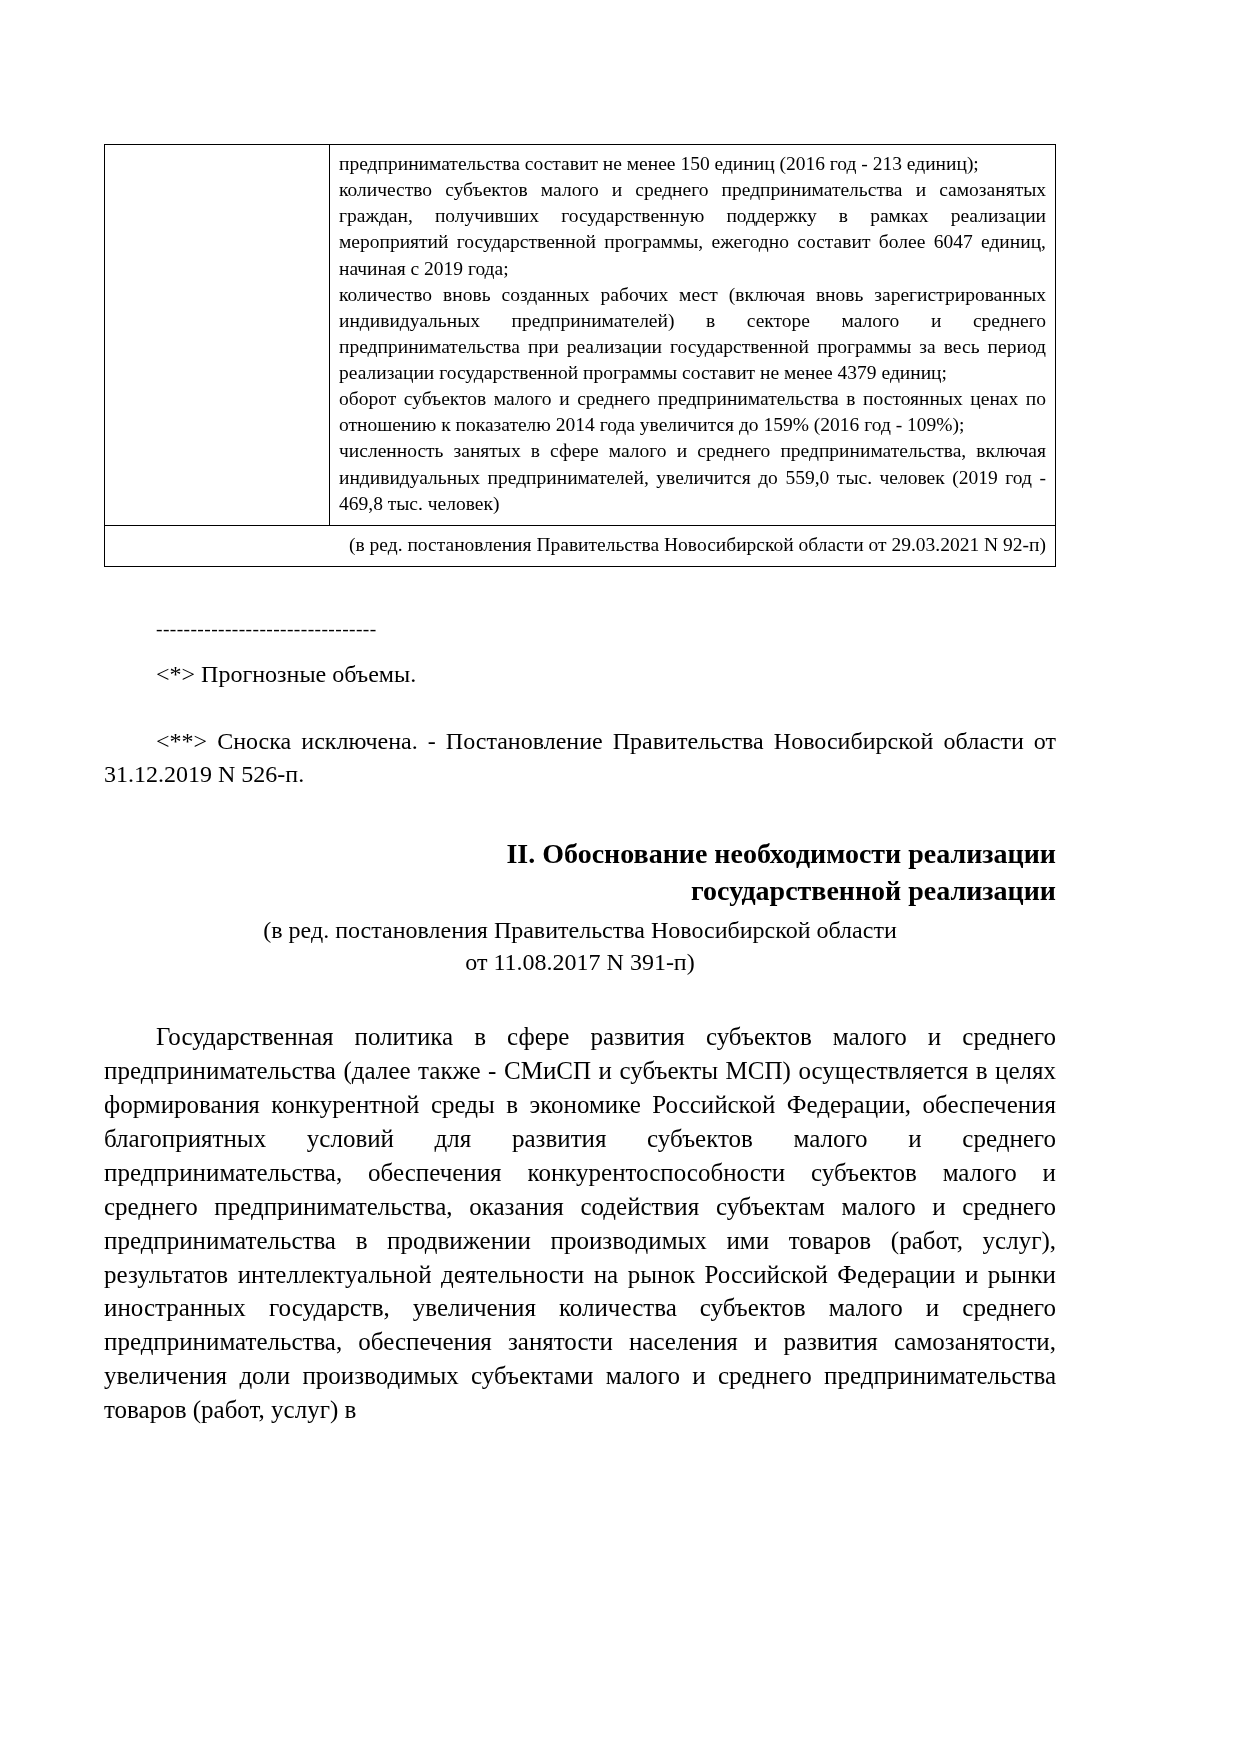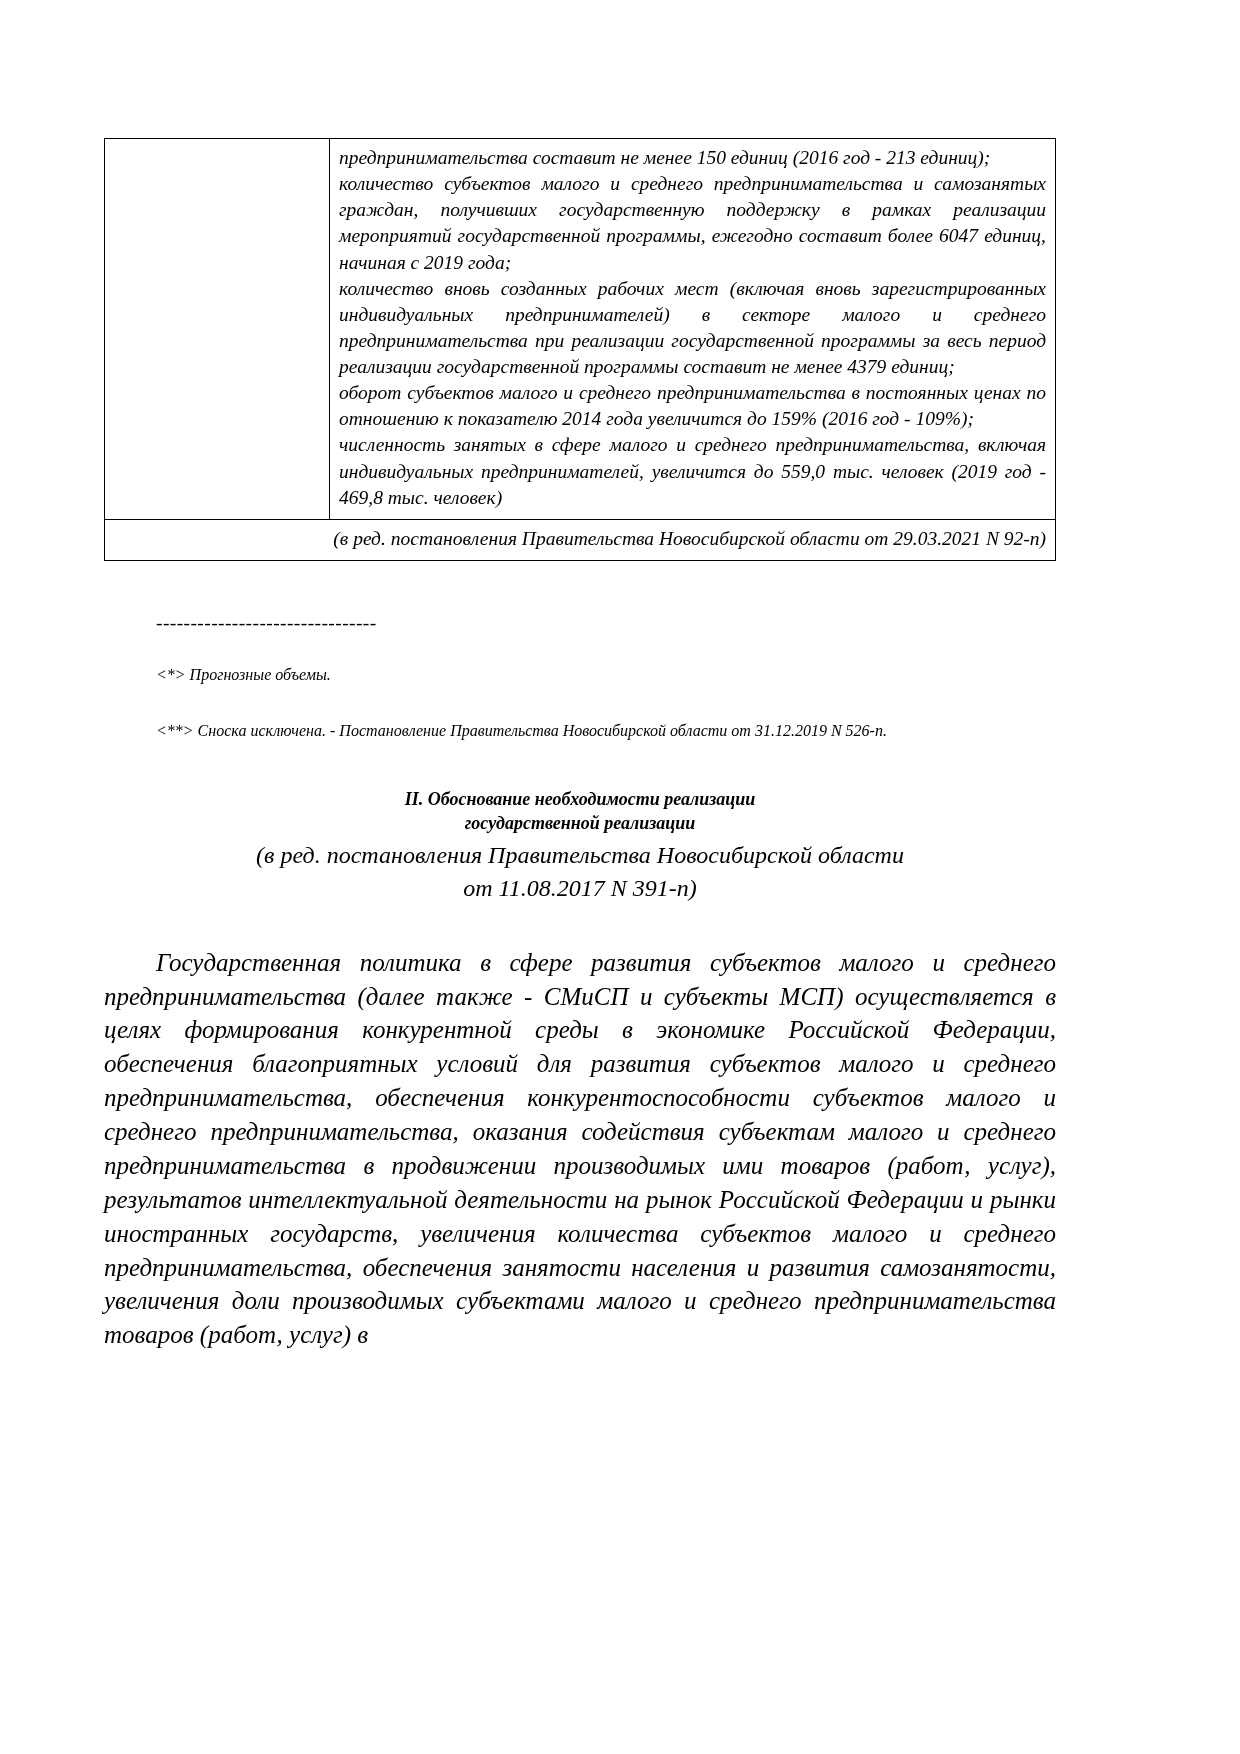--- a/index.html
+++ b/index.html
@@ -19,23 +19,22 @@
     position: absolute;
     left: 0; top: 0;
     width: 1240px;
     height: 1754px;
     padding: 0;
     box-sizing: border-box;
   }
   .content {
     position: absolute;
     left: 104px;
-    top: 138px;
+    top: 144px;
     width: 952px;
-    font-style: italic;
   }
 
   
   table.doc-table {
     border-collapse: collapse;
     width: 952px;
     table-layout: fixed;
     font-size: 19.5px;
     line-height: 1.34;
   }
@@ -68,34 +67,34 @@
 
   
   .sep-dashes {
     margin: 52px 0 0 52px;
     font-size: 19.5px;
     letter-spacing: 0.4px;
     line-height: 1;
     white-space: nowrap;
   }
   .footnote {
-    margin: 32px 0 0 0;
-    font-size: 16px;
+    margin: 20px 0 0 0;
+    font-size: 24px;
     line-height: 1.36;
     text-align: justify;
     text-indent: 52px;
   }
   .footnote.second {
     margin-top: 34px;
   }
 
   h2.section-title {
-    font-size: 18px;
+    font-size: 28px;
     font-weight: bold;
-    text-align: center;
+    text-align: right;
     margin: 46px 0 0 0;
     line-height: 1.32;
   }
   .section-subtitle {
     font-size: 24px;
     text-align: center;
     margin: 4px 0 0 0;
     line-height: 1.34;
   }
   .body-par {

